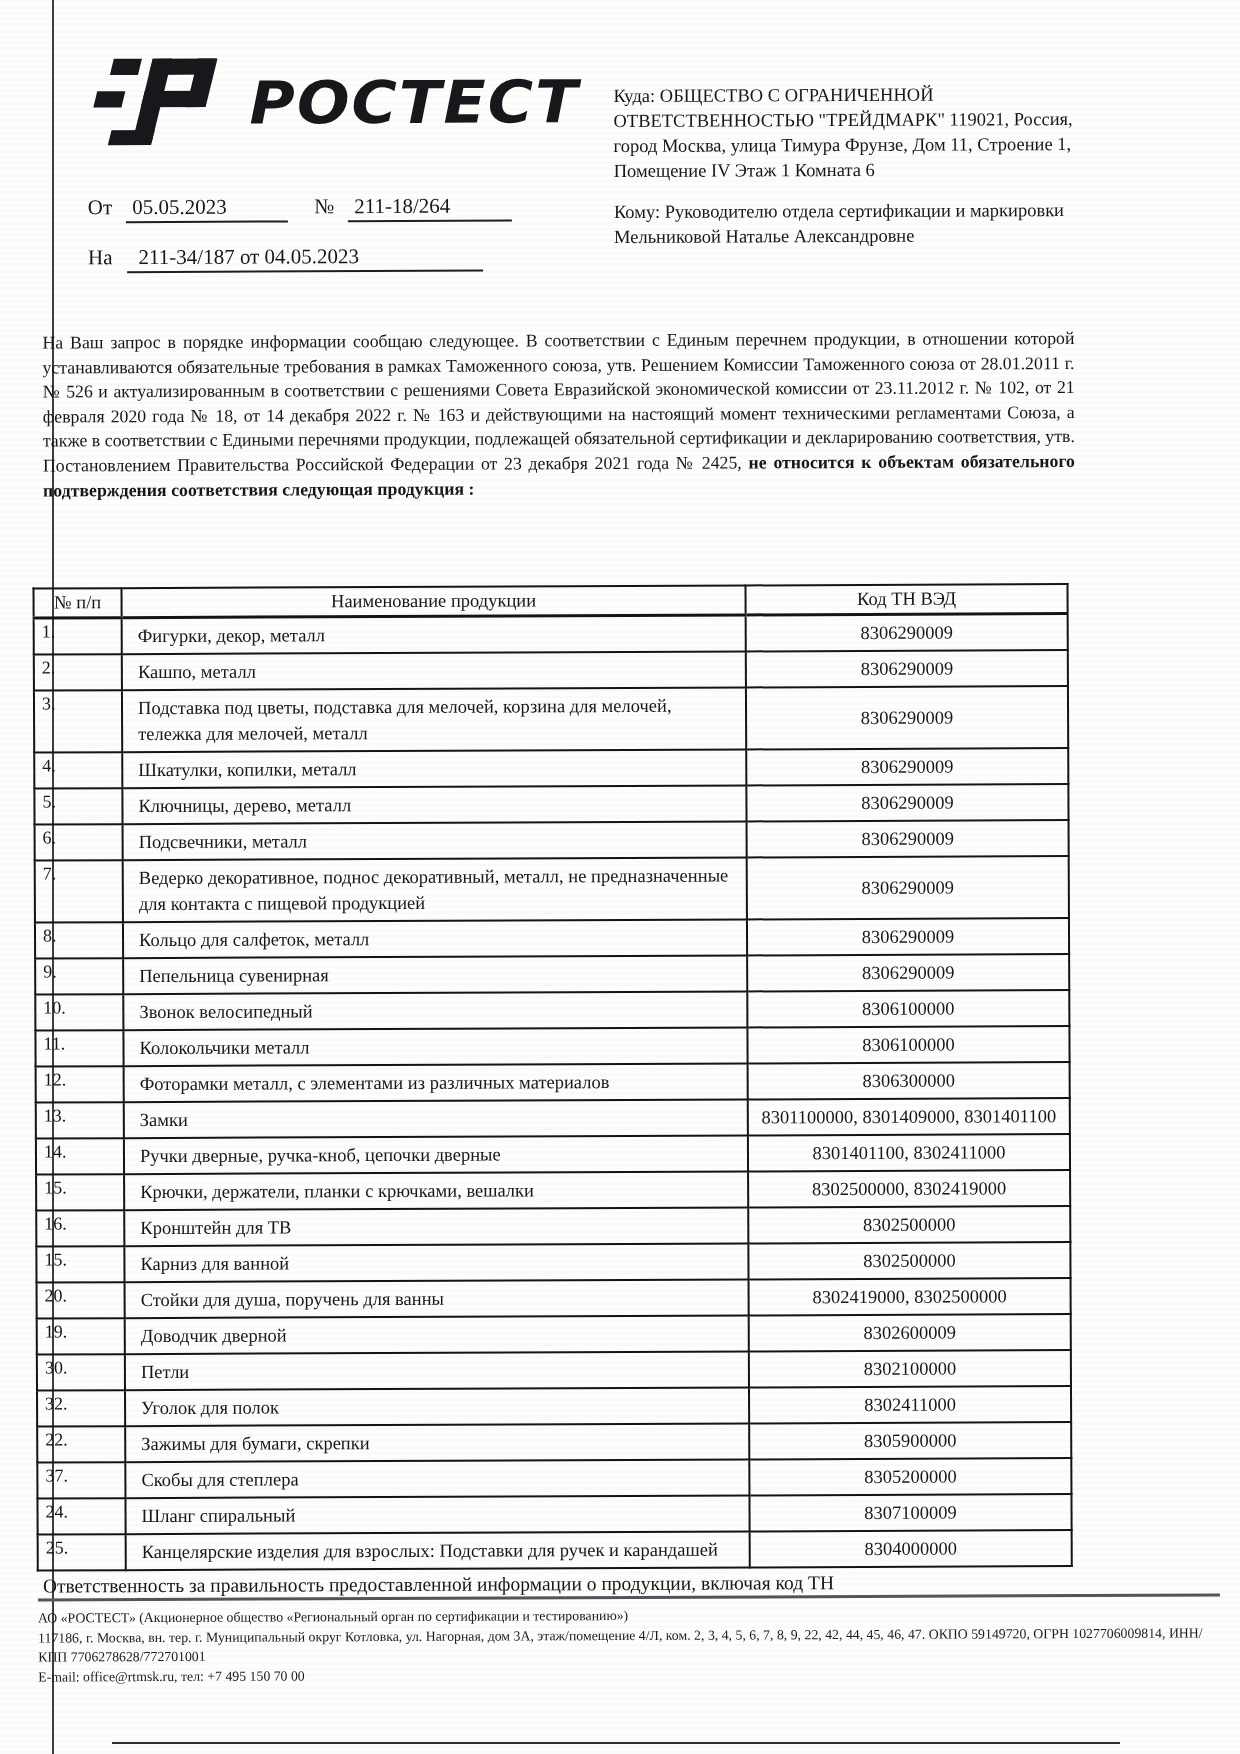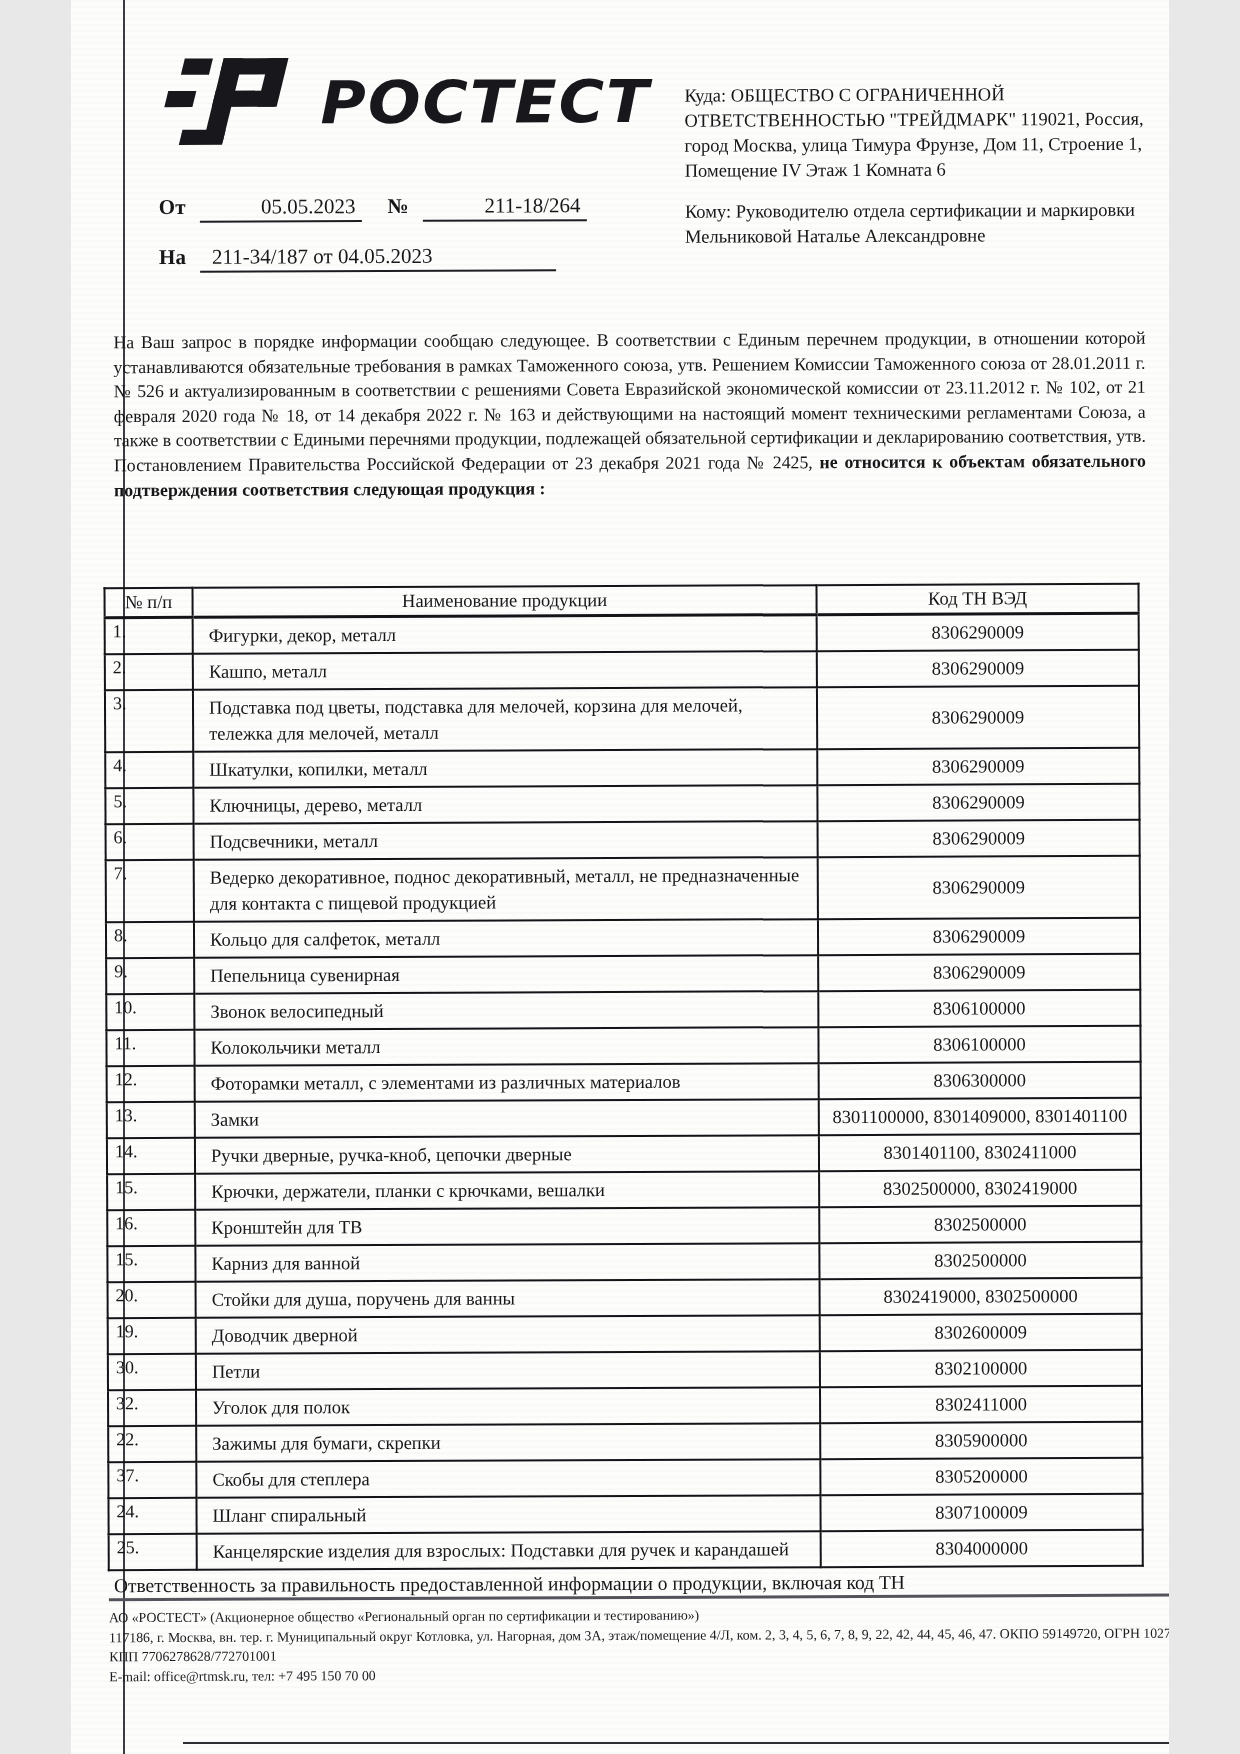--- a/index.html
+++ b/index.html
@@ -1,39 +1,39 @@
 <!DOCTYPE html>
 <html><head>
 <meta charset="utf-8">
 <style>
   html,body { margin:0; padding:0; background:#e8e8e8; }
   .page {
-    position:relative; width:1098px; height:1754px; margin:0 auto;
+    position:relative; width:1240px; height:1754px; margin:0 auto;
     background:#fefefdf5;
     background-color:#fdfdfc;
     background-image:repeating-linear-gradient(180deg, rgba(0,0,0,0.015) 0 2px, transparent 2px 6px);
     font-family:"Liberation Serif", serif; color:#17171a; overflow:hidden;
   }
   .scan-edge-left { position:absolute; left:52px; top:0; width:2px; height:100%; background:#3c3c40; }
   .scan-edge-bottom { position:absolute; left:112px; top:1742px; width:1008px; height:2px; background:#2e2e32; }
   .content { position:absolute; inset:0; transform:rotate(-0.25deg); transform-origin:50% 40%; }
 
   
   .logo-row { position:absolute; left:86px; top:48px; display:flex; align-items:center; gap:14px; }
   .logo-mark { width:152px; height:108px; }
   .logo-text {
     font-family:"DejaVu Sans", sans-serif; font-weight:bold; font-style:italic;
     font-size:62px; letter-spacing:2px; color:#17171c; line-height:1;
     transform:scaleY(0.95);
   }
   .ref-line { position:absolute; font-size:21px; display:flex; align-items:baseline; }
   .ref-from { left:90px; top:193px; }
   .ref-reply { left:90px; top:243px; }
-  .ref-label { margin-right:14px;font-weight:bold; }
-  .uline { display:inline-block; border-bottom:2px solid #1d1d22; text-align:right; padding:0 6px 1px 6px; }
+  .ref-label { margin-right:14px; }
+  .uline { display:inline-block; border-bottom:2px solid #1d1d22; text-align:left; padding:0 6px 1px 6px; }
   .u-date { width:150px; }
   .u-num  { width:152px; }
   .u-reply{ width:338px; text-align:left; padding-left:12px; }
   .ref-no-label { margin:0 14px 0 26px; }
 
   .recipient { position:absolute; left:616px; top:84px; width:466px; font-size:18.5px; line-height:25px; }
   .recipient p { margin:0; }
   .recipient .attention { margin-top:16px; }
 
   

